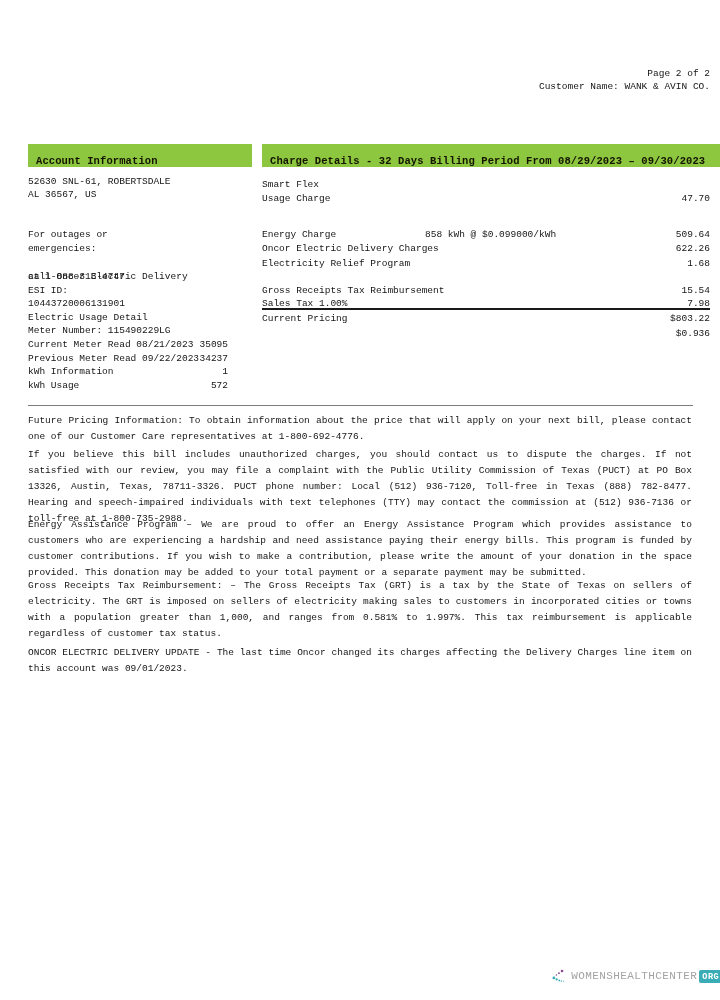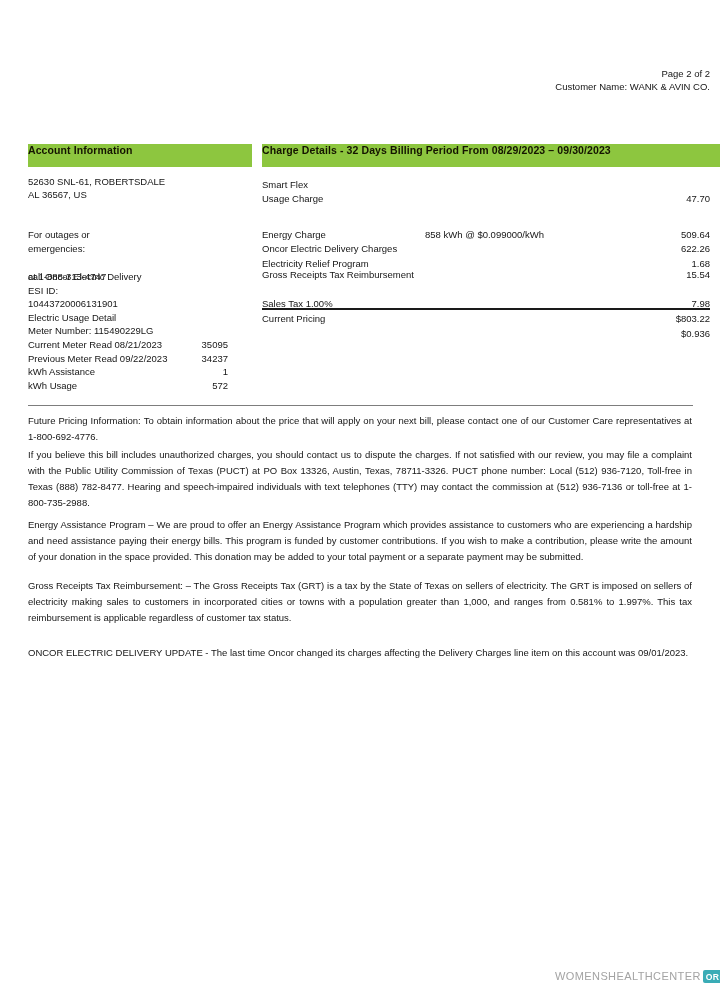--- a/index.html
+++ b/index.html
@@ -1,29 +1,29 @@
 <!DOCTYPE html>
 <html><head>
 <meta charset="utf-8">
 <style>
   html,body { margin:0; padding:0; background:#ffffff; }
   .page {
     position:relative; width:720px; height:1000px; background:#ffffff;
-    font-family:Liberation Sans, sans-serif; color:#151515; font-size:9.5px;
+    font-family:Liberation Mono, monospace; color:#151515; font-size:9.5px;
     overflow:hidden;
   }
   .abs { position:absolute; }
 
   
   .doc-header { left:360px; top:68px; width:350px; text-align:right; line-height:12.6px; }
 
   
   .bar {
     top:144px; height:23px; background:#8dc63f;
-    display:flex; align-items:flex-start; box-sizing:border-box;
+    display:flex; align-items:flex-end; padding-left:8px; box-sizing:border-box;
     font-weight:bold; font-size:10.5px; color:#141400; letter-spacing:.1px;
   }
   .bar-left  { left:28px;  width:224px; }
   .bar-right { left:262px; width:482px; }
 
   
   .lrow { left:28px; width:200px; white-space:nowrap; }
   .lrow .val { position:absolute; right:0; }
 
   
@@ -77,21 +77,21 @@
 
   <div class="abs lrow" style="top:339px">
     <span>Current Meter Read 08/21/2023</span>
     <span class="val">35095</span>
   </div>
   <div class="abs lrow" style="top:353px">
     <span>Previous Meter Read 09/22/2023</span>
     <span class="val">34237</span>
   </div>
   <div class="abs lrow" style="top:366px">
-    <span>kWh Assistance</span>
+    <span>kWh Information</span>
     <span class="val">1</span>
   </div>
   <div class="abs lrow" style="top:380px">
     <span>kWh Usage</span>
     <span class="val">572</span>
   </div>
 
   <div class="abs crow" style="top:179px">Smart Flex</div>
 
   <div class="abs crow" style="top:193px">
@@ -106,21 +106,21 @@
   </div>
   <div class="abs crow" style="top:243px">
     <span>Oncor Electric Delivery Charges</span>
     <span class="amt">622.26</span>
   </div>
   <div class="abs crow" style="top:258px">
     <span>Electricity Relief Program</span>
     <span class="amt">1.68</span>
   </div>
 
-  <div class="abs crow" style="top:269px">
+  <div class="abs crow" style="top:285px">
     <span>Gross Receipts Tax Reimbursement</span>
     <span class="amt">15.54</span>
   </div>
   <div class="abs crow" style="top:298px">
     <span>Sales Tax   1.00%</span>
     <span class="amt">7.98</span>
   </div>
 
   <div class="abs total-rule"></div>
 

